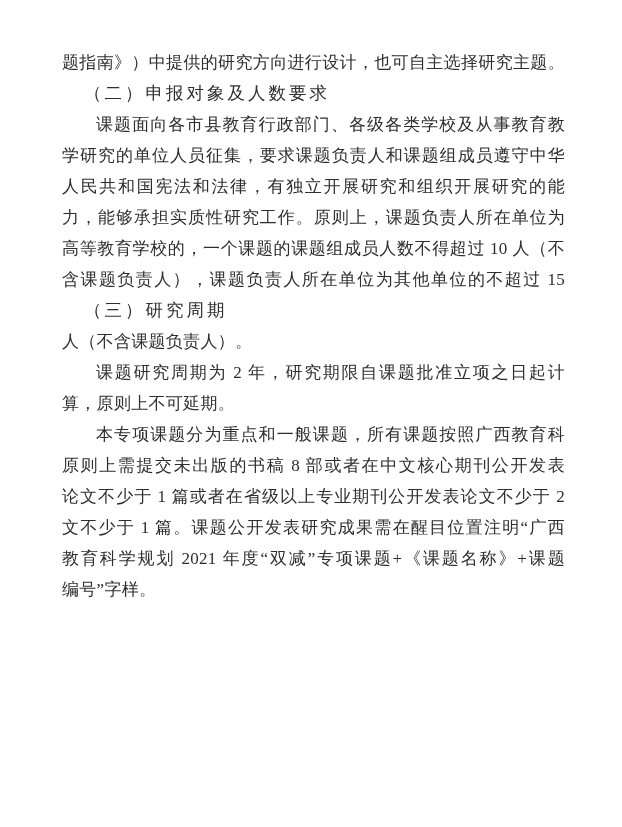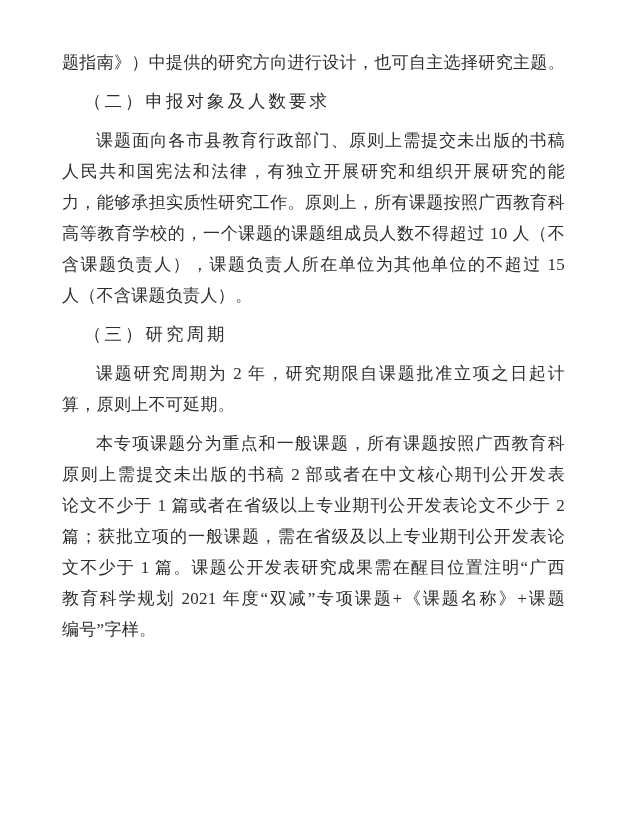--- a/index.html
+++ b/index.html
@@ -32,21 +32,20 @@
     white-space: nowrap;
   }
   .line.stretch {
     white-space: normal;
     text-align: justify;
     text-align-last: justify;
     text-justify: inter-character;
   }
   .line.indent {
     text-indent: 34px;
-    margin-top: 8px;
   }
   .line.heading {
     text-indent: 22px;
     font-size: 17.5px;
     letter-spacing: 3px;
     white-space: nowrap;
   }
   .footer {
     position: absolute;
     left: 73px;
@@ -56,31 +55,31 @@
     color: #5a5a5a;
   }
 </style>
 </head>
 <body>
 
 <div class="page">
   <div class="doc" id="doc-lines">
       <div class="line stretch">题指南》）中提供的研究方向进行设计，也可自主选择研究主题。</div>
       <div class="line heading indent">（二）申报对象及人数要求</div>
-      <div class="line indent stretch">课题面向各市县教育行政部门、原则上需提交未出版的书稿</div>
+      <div class="line indent stretch">课题面向各市县教育行政部门、各级各类学校及从事教育教</div>
+      <div class="line stretch">学研究的单位人员征集，要求课题负责人和课题组成员遵守中华</div>
       <div class="line stretch">人民共和国宪法和法律，有独立开展研究和组织开展研究的能</div>
-      <div class="line stretch">力，能够承担实质性研究工作。原则上，所有课题按照广西教育科</div>
+      <div class="line stretch">力，能够承担实质性研究工作。原则上，课题负责人所在单位为</div>
       <div class="line stretch">高等教育学校的，一个课题的课题组成员人数不得超过 10 人（不</div>
       <div class="line stretch">含课题负责人），课题负责人所在单位为其他单位的不超过 15</div>
+      <div class="line heading indent">（三）研究周期</div>
       <div class="line">人（不含课题负责人）。</div>
-      <div class="line heading indent">（三）研究周期</div>
       <div class="line indent stretch">课题研究周期为 2 年，研究期限自课题批准立项之日起计</div>
       <div class="line">算，原则上不可延期。</div>
       <div class="line indent stretch">本专项课题分为重点和一般课题，所有课题按照广西教育科</div>
-      <div class="line stretch">原则上需提交未出版的书稿 2 部或者在中文核心期刊公开发表</div>
+      <div class="line stretch">原则上需提交未出版的书稿 8 部或者在中文核心期刊公开发表</div>
       <div class="line stretch">论文不少于 1 篇或者在省级以上专业期刊公开发表论文不少于 2</div>
-      <div class="line stretch">篇；获批立项的一般课题，需在省级及以上专业期刊公开发表论</div>
       <div class="line stretch">文不少于 1 篇。课题公开发表研究成果需在醒目位置注明“广西</div>
       <div class="line stretch">教育科学规划 2021 年度“双减”专项课题+《课题名称》+课题</div>
       <div class="line">编号”字样。</div>
     </div>
   <div class="footer">— 2 —</div>
 </div>
 
 </body></html>

